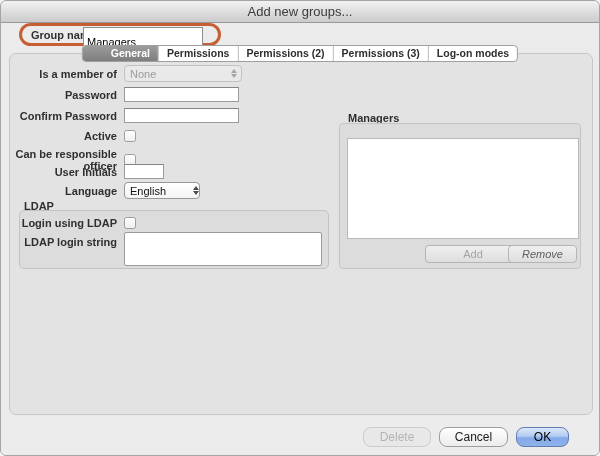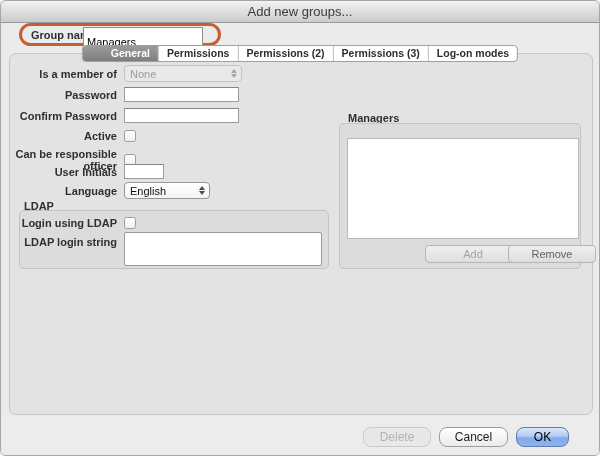--- a/index.html
+++ b/index.html
@@ -103,21 +103,21 @@
   .sig-well {
     position:absolute; left:346px; top:137px; width:232px; height:101px;
     background:#fff; border:1px solid #b9b9b9;
   }
   .mini-btn {
     position:absolute; height:18px; font-size:11px;
     background:linear-gradient(#efefef,#dedede); border:1px solid #b5b5b5;
     border-radius:4px; font-family:"Liberation Sans",sans-serif;
   }
   .sig-add { left:424px; top:244px; width:96px; color:#a3a3a3; }
-  .sig-remove { left:507px; top:244px; width:88px; color:#5f5f5f; }
+  .sig-remove { left:507px; top:244px; width:69px; color:#5f5f5f;font-style:italic; }
 
   
   .footer-strip { position:absolute; left:0; top:415px; width:100%; height:41px; background:#ececec; }
   .btn {
     position:absolute; top:426px; height:20px; border-radius:8px; font-size:12px;
     font-family:Liberation Sans, sans-serif; padding:0;
   }
   .btn-delete { left:362px; width:68px; background:#e8e8e8; border:1px solid #cbcbcb; color:#b3b3b3; }
   .btn-cancel { left:438px; width:69px; background:linear-gradient(#ffffff,#ebebeb); border:1px solid #9c9c9c; color:#1d1d1d; }
   .btn-ok {
@@ -180,21 +180,21 @@
     <input class="cb" type="checkbox" style="">
   </div>
 
   <div class="row" style="top:163px;">
     <div class="lbl">User Initials</div>
     <input class="ti" style="width: 40px;" type="text" value="">
   </div>
 
   <div class="row" style="top:181px;">
     <div class="lbl">Language</div>
-    <div class="popup" style="width:86px;gap:27px;">
+    <div class="popup" style="width:76px;gap:27px;">
       <span>English</span>
       <span class="stepper">
           <i class="tri-up"></i>
           <i class="tri-dn"></i>
         </span>
     </div>
   </div>
 
   <span class="ldap-label">LDAP</span>
   <div class="ldap-box"></div>

